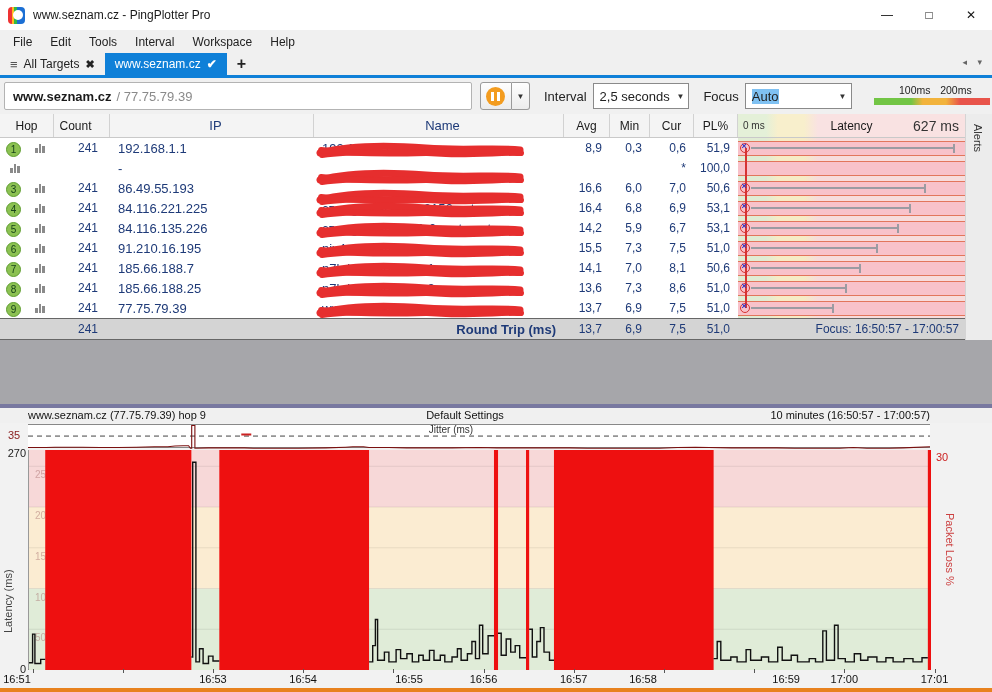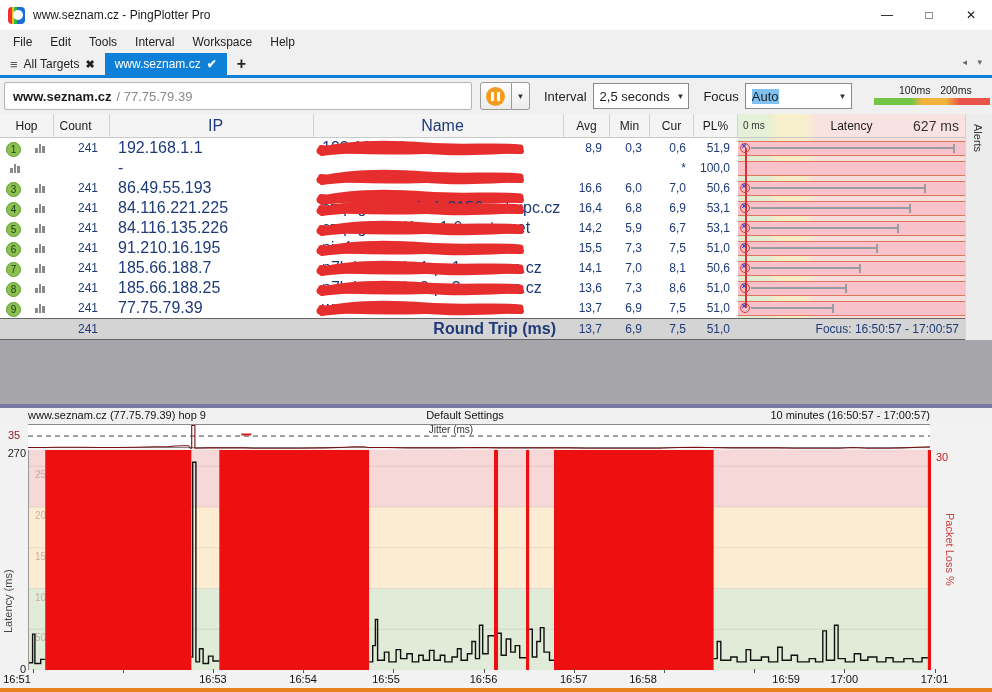--- a/index.html
+++ b/index.html
@@ -64,21 +64,21 @@
   .alerts-tab { margin-top:4px; writing-mode:vertical-rl; font-size:11px; color:#333; padding:6px 6px; }
 
   .tr { display:flex; height:20px; align-items:center; background:#fff; }
   .thead { height:24px; background:#f4f4f4; border-bottom:1px solid #c9c9c9; }
   .thead .td { height:100%; display:flex; align-items:center; justify-content:center; font-size:12px; color:#1a1a1a; border-right:1px solid #d2d2d2; }
   .td { overflow:visible; }
   .c-hop{width:54px;} .c-count{width:56px;} .c-ip{width:204px;} .c-name{width:250px;}
   .c-avg{width:46px;} .c-min{width:40px;} .c-cur{width:44px;} .c-pl{width:44px;} .c-lat{width:227px;}
   .tr .num { text-align:right; padding-right:8px; font-size:12px; color:#1e3a78; }
   .tr .c-count { padding-right:12px; }
-  .tr .c-ip, .tr .c-name { font-size:16px; color:#1e3a78; padding-left:8px; position:relative; }
+  .tr .c-ip, .tr .c-name { font-size:13px; color:#1e3a78; padding-left:8px; position:relative; }
   .hopnum { width:15px; height:15px; margin-left:6px; border-radius:50%; background:#8cc152; border:1px solid #5f9e2f;
     display:inline-flex; align-items:center; justify-content:center; font-size:10px; color:#17421a; }
   .hopicon { display:inline-flex; align-items:flex-end; gap:1px; margin-left:10px; height:9px; }
   .hopicon i { display:block; width:2.5px; background:#8a8a8a; }
   .hopicon i:nth-child(1){height:5px;} .hopicon i:nth-child(2){height:9px;} .hopicon i:nth-child(3){height:7px;}
   .scribble { position:absolute; left:2px; top:1px; }
 
   .c-lat { height:20px; position:relative;
     background:linear-gradient(90deg,#e0ecd4 0 28px,#f6ecc6 40px 66px,#f7dcdc 80px 100%); }
   .thead .c-lat { height:100%; border-right:none; position:relative;
@@ -582,21 +582,21 @@
     <div class="xaxis" id="xaxis">
         <span class="xtickmark" style="left: 32.51px;"></span>
         <span class="xtick" style="left: 17px;">16:51</span>
         <span class="xtickmark" style="left: 122.71px;"></span>
         <span class="xtick" style="left: 122.71px; margin-top: 40px;">16:52</span>
         <span class="xtickmark" style="left: 212.91px;"></span>
         <span class="xtick" style="left: 212.91px;">16:53</span>
         <span class="xtickmark" style="left: 303.11px;"></span>
         <span class="xtick" style="left: 303.11px;">16:54</span>
         <span class="xtickmark" style="left: 393.31px;"></span>
-        <span class="xtick" style="left: 386px;">16:55</span>
+        <span class="xtick" style="left: 409px;">16:55</span>
         <span class="xtickmark" style="left: 483.51px;"></span>
         <span class="xtick" style="left: 483.51px;">16:56</span>
         <span class="xtickmark" style="left: 573.71px;"></span>
         <span class="xtick" style="left: 573.71px;">16:57</span>
         <span class="xtickmark" style="left: 663.91px;"></span>
         <span class="xtick" style="left: 643px;">16:58</span>
         <span class="xtickmark" style="left: 754.11px;"></span>
         <span class="xtick" style="left: 754.11px; margin-left: 32px;">16:59</span>
         <span class="xtickmark" style="left: 844.31px;"></span>
         <span class="xtick" style="left: 844.31px;">17:00</span>

